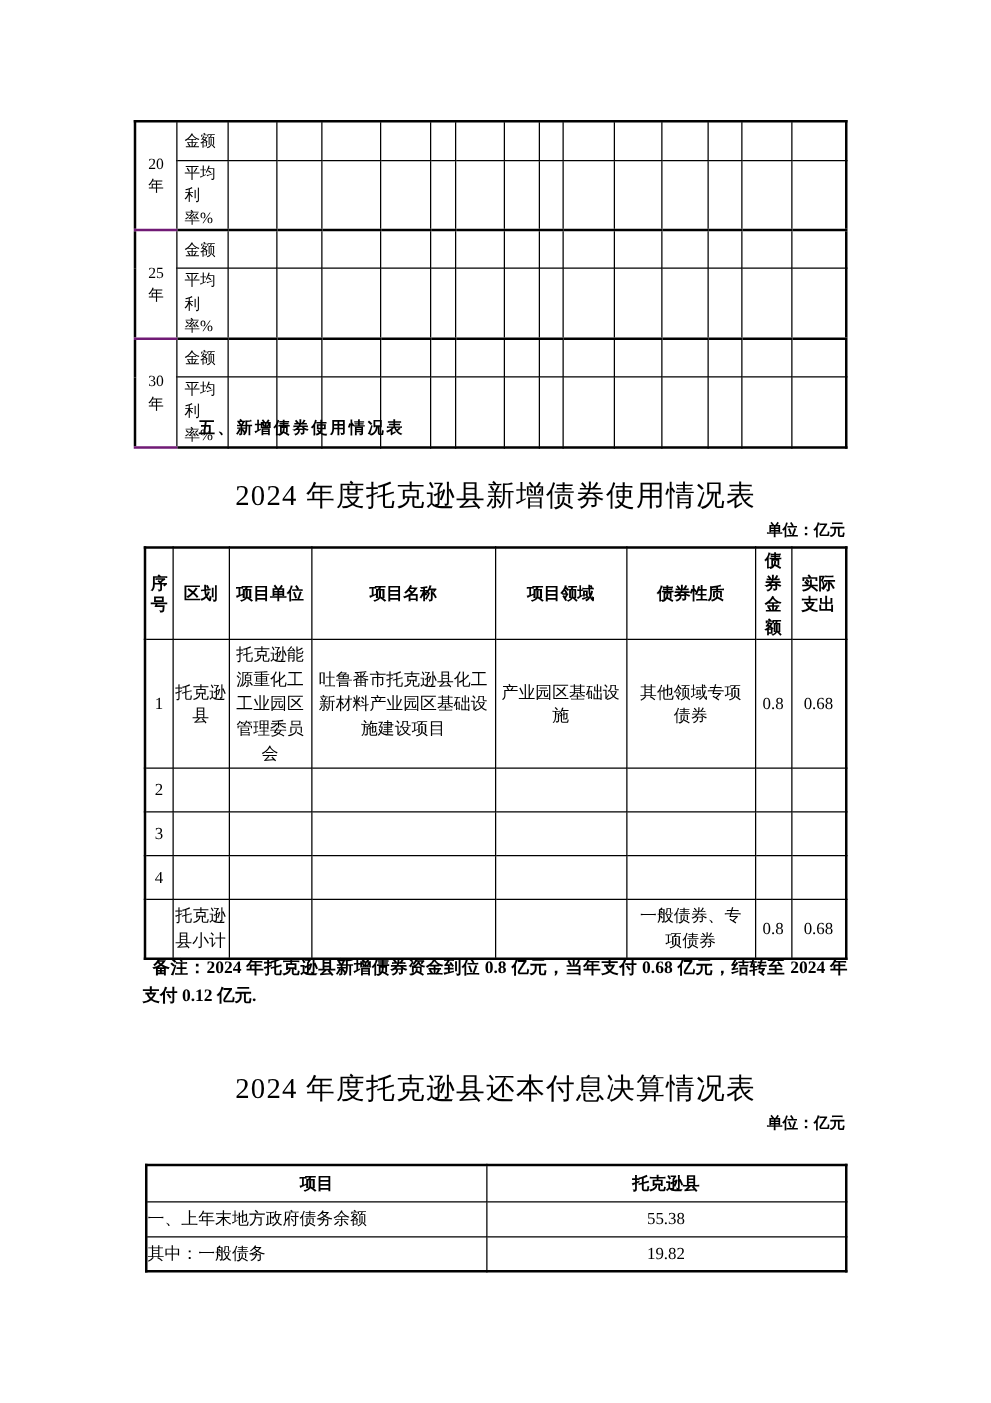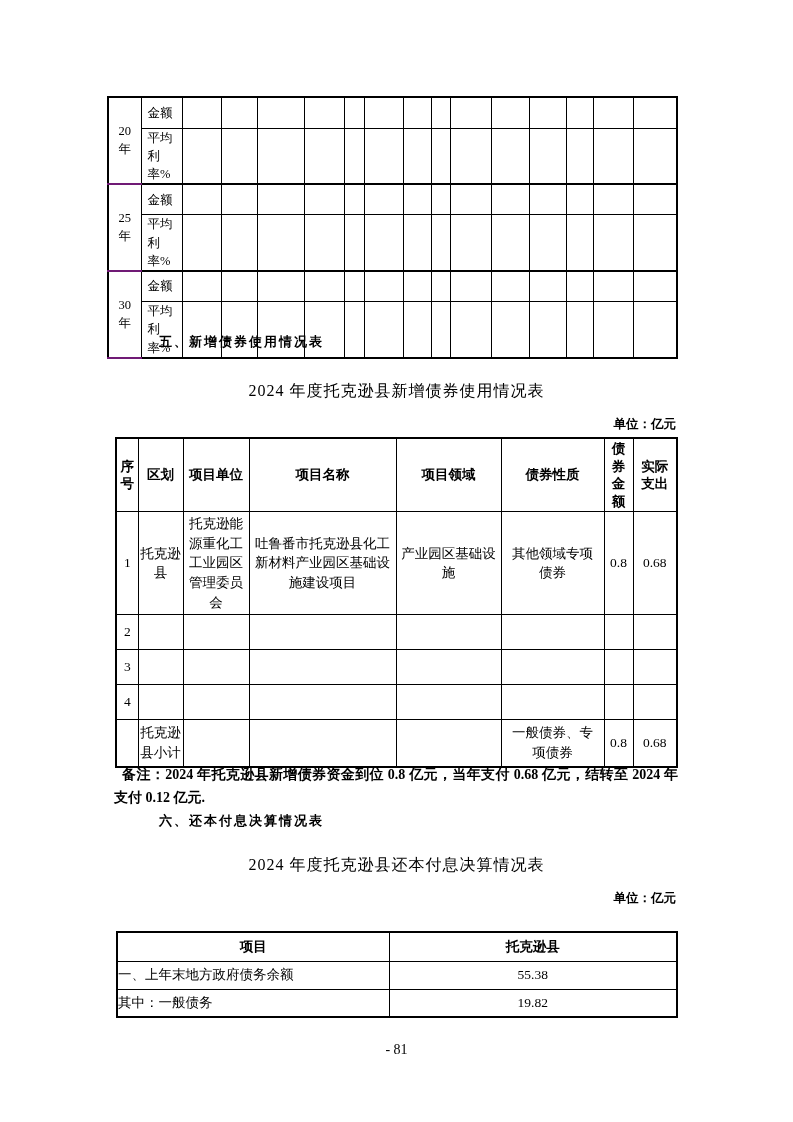--- a/index.html
+++ b/index.html
@@ -20,21 +20,21 @@
   .mat-table .year-cell { text-align:center; white-space:pre-line; border-bottom:2px solid #701a75; }
   .mat-table .metric-cell { padding-left:6px; white-space:pre-line; }
   .mat-table tr.block-end td { border-bottom:2px solid #000; }
   .mat-table tr.r-amount { height:31px; }
   .mat-table tr.r-rate { height:43px;font-family:Liberation Serif, serif; }
 
   
   .sec-heading { position:absolute; left:159px; font-size:13px; font-weight:bold; letter-spacing:2px; white-space:nowrap; }
   .h-five { top:333px; }
   .h-six  { top:812px; }
-  .tbl-title { position:absolute; left:0; width:793px; text-align:center; font-size:16px; letter-spacing:1px; white-space:nowrap; }
+  .tbl-title { position:absolute; left:0; width:793px; text-align:center; font-size:23px; letter-spacing:1px; white-space:nowrap; }
   .t-five { top:381px; }
   .t-six  { top:855px; }
   .unit-label { position:absolute; right:117px; font-size:12.5px; font-weight:bold; white-space:nowrap; }
   .u-five { top:416px; }
   .u-six  { top:890px; }
 
   
   .nb-table { position:absolute; left:115px; top:437px; width:561px; border:2px solid #000; }
   .nb-table td { font-size:13.5px; text-align:center; white-space:pre-line; line-height:1.45; padding:1px; }
   .nb-table tr.hdr td { font-weight:bold; line-height:1.3; }
@@ -285,21 +285,20 @@
       <td>一般债券、专
 项债券</td>
       <td>0.8</td>
       <td>0.68</td>
     </tr>
   </tbody>
     </table>
 
   <div class="note">备注：2024 年托克逊县新增债券资金到位 0.8 亿元，当年支付 0.68 亿元，结转至 2024 年支付 0.12 亿元.</div>
 
-  <div class="sec-heading h-six">六、还本付息决算情况表</div>
   <div class="tbl-title t-six">2024 年度托克逊县还本付息决算情况表</div>
   <div class="unit-label u-six">单位：亿元</div>
 
   <table class="rp-table">
     <colgroup>
       <col style="width:272px">
         <col style="width:288px">
     </colgroup>
     <tbody>
         <tr class="hdr">
@@ -310,15 +309,14 @@
       <td class="rp-item">一、上年末地方政府债务余额</td>
       <td class="rp-val">55.38</td>
     </tr>
     <tr>
       <td class="rp-item">其中：一般债务</td>
       <td class="rp-val">19.82</td>
     </tr>
   </tbody>
     </table>
 
-  <div class="pageno">- 81</div>
 
 </div>
 
 </body></html>

